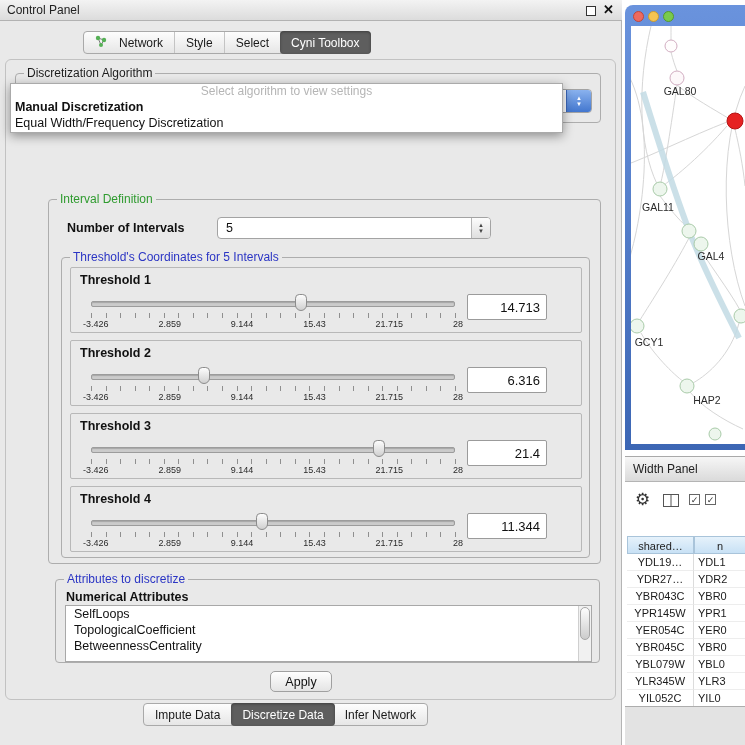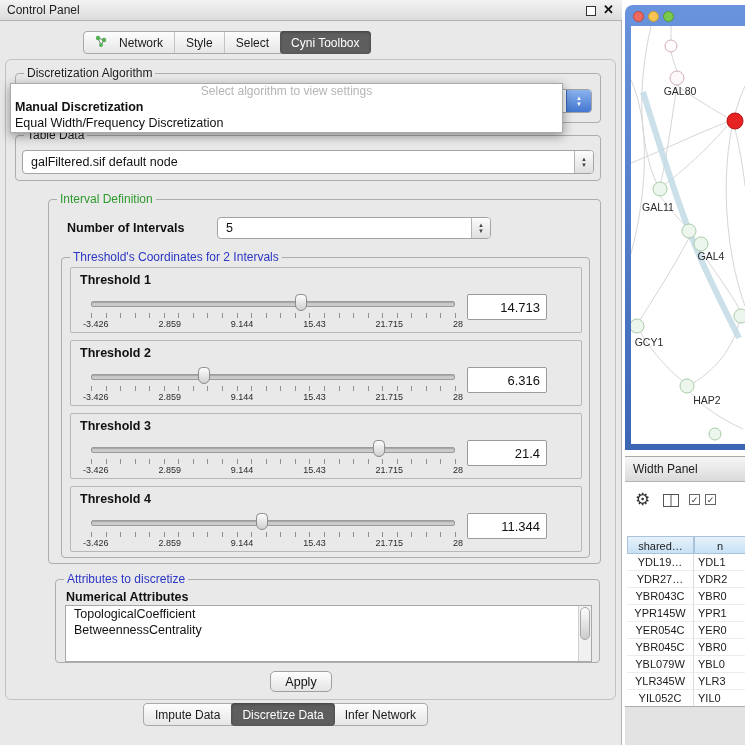--- a/index.html
+++ b/index.html
@@ -136,45 +136,35 @@
         </span>
       </div>
     </div>
 
     <div class="popup">
       <div class="ph">Select algorithm to view settings</div>
       <div class="item b">Manual Discretization</div>
       <div class="item">Equal Width/Frequency Discretization</div>
     </div>
 
-    <div class="grp" style="left:15px;top:135px;width:586px;height:46px;">
-      <span class="grp-title">Table Data</span>
-      <div class="combo" style="left:6px;top:14px;width:572px;height:24px;">
-        <span class="ctxt">galFiltered.sif default node</span>
-        <span class="stepper">
-          <span>▲</span>
-          <span>▼</span>
-        </span>
-      </div>
-    </div>
 
     <div class="grp" style="left:48px;top:199px;width:553px;height:365px;">
       <span class="grp-title t-green">Interval Definition</span>
 
       <span class="boldlabel" style="left:18px;top:21px;">Number of Intervals</span>
       <div class="combo" style="left:168px;top:17px;width:274px;height:22px;">
         <span class="ctxt">5</span>
         <span class="stepper">
           <span>▲</span>
           <span>▼</span>
         </span>
       </div>
 
       <div class="grp" style="left:12px;top:57px;width:529px;height:301px;">
-        <span class="grp-title t-blue">Threshold's Coordinates for 2 Intervals</span>
+        <span class="grp-title t-blue">Threshold's Coordinates for 5 Intervals</span>
 
         <div class="thr-panel" style="top:9px;">
           <div class="thr-label">Threshold 1</div>
           <div class="track">
             <div class="groove"></div>
             <div class="thumb" style="left:57.7%;"></div>
             <div class="ticks"></div>
             <div class="tick-labels">
               <span>-3.426</span>
               <span>2.859</span>
@@ -240,20 +230,21 @@
           </div>
           <input class="valuebox" value="11.344" style="">
         </div>
       </div>
     </div>
 
     <div class="grp" style="left:55px;top:579px;width:545px;height:84px;">
       <span class="grp-title t-blue">Attributes to discretize</span>
       <span class="boldlabel" style="left:10px;top:10px;">Numerical Attributes</span>
       <div class="listbox" style="left:9px;top:25px;width:527px;height:57px;">
+        <div class="list-item">SelfLoops</div>
         <div class="list-item">TopologicalCoefficient</div>
         <div class="list-item">BetweennessCentrality</div>
         <div class="vscroll">
             <div class="vthumb"></div>
           </div>
       </div>
     </div>
 
     <button class="applybtn">Apply</button>
 

